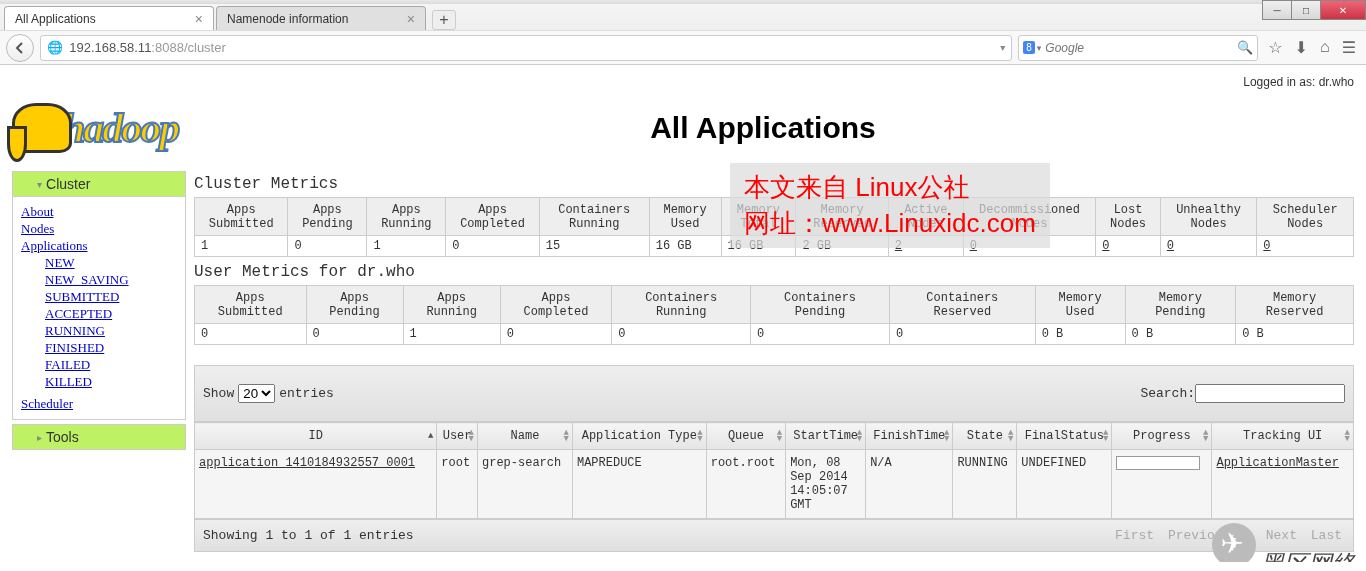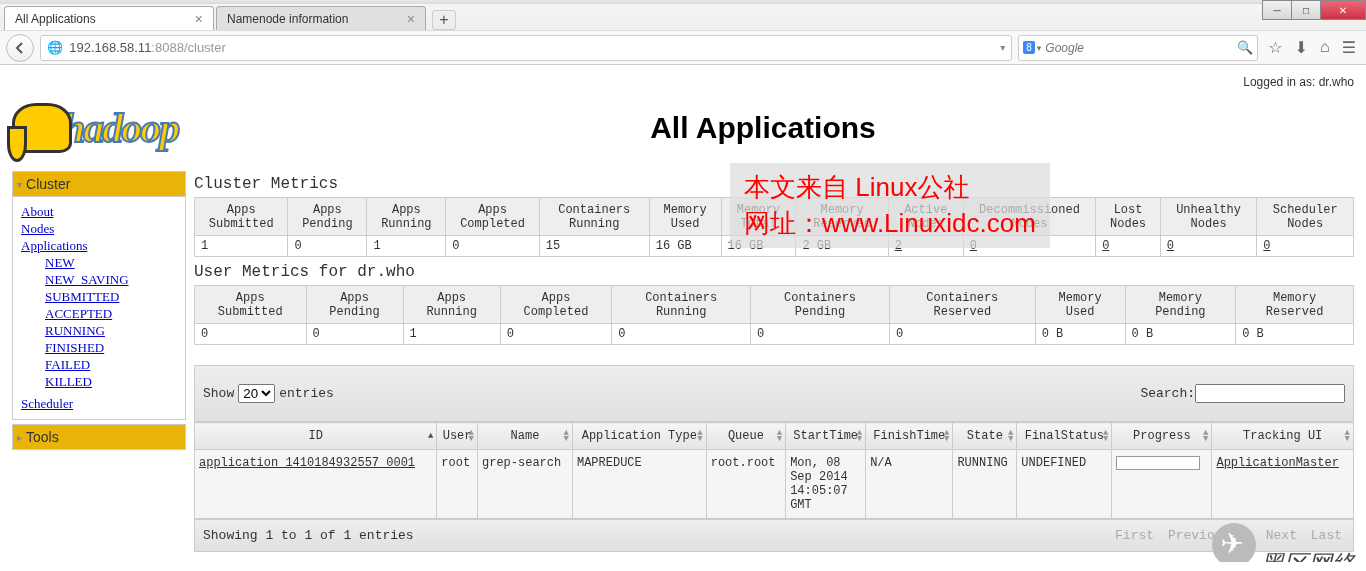--- a/index.html
+++ b/index.html
@@ -38,21 +38,21 @@
   .logo { width: 300px; height: 70px; display:flex; align-items:center;}
   .logo-text { font-family: 'Comic Sans MS', cursive; font-size: 42px; font-weight: bold; color: #ffcc00; -webkit-text-stroke: 2px #4a7ab5; font-style: italic; letter-spacing:-2px;}
   .elephant { width:60px; height:50px; background:#ffcc00; border:3px solid #333; border-radius:40% 40% 20% 20%; position:relative; margin-right:-10px;}
   .elephant::before{content:''; position:absolute; width:14px; height:30px; background:#ffcc00; border:3px solid #333; border-radius:0 0 50% 50%; left:-8px; top:20px;}
   .page-title { flex:1; text-align:center; font-size: 30px; font-weight: bold; color: #000; }
   .watermark { position:absolute; left:730px; top:98px; background:rgba(220,220,220,0.7); padding:6px 14px; font-size:26px; color:#f00; font-family: SimHei, sans-serif; line-height:1.4;}
   
   .content-wrap { display: flex; gap: 8px; }
   .sidebar { width: 174px; flex-shrink:0;}
   .side-section { margin-bottom: 4px; }
-  .side-header { background: #eab308; border: 1px solid #ccc; padding: 4px 4px; font-size: 14px; cursor:pointer; display:flex; align-items:center; gap:4px;}
+  .side-header { background: #bef264; border: 1px solid #ccc; padding: 4px 24px; font-size: 14px; cursor:pointer; display:flex; align-items:center; gap:4px;}
   .side-header::before { content:'▸'; font-size:10px; color:#888;}
   .side-header.open::before { content:'▾';}
   .side-body { border: 1px solid #ccc; border-top: none; padding: 6px 8px; font-family: Liberation Serif, serif; }
   .side-body a { display:block; color: #00c; text-decoration: underline; margin: 1px 0; font-size:13px;}
   .side-sub { margin-left: 24px; }
   
   .main { flex: 1; min-width:0;}
   .section-title { font-family: 'Courier New', monospace; font-size: 16px; margin: 4px 0; }
   .metric-table { width:100%; border-collapse: collapse; font-family:'Courier New',monospace; font-size:12px; margin-bottom:6px;}
   .metric-table th { background:#eee; border:1px solid #ccc; padding:4px 6px; font-weight:normal; text-align:center; height:38px;}

